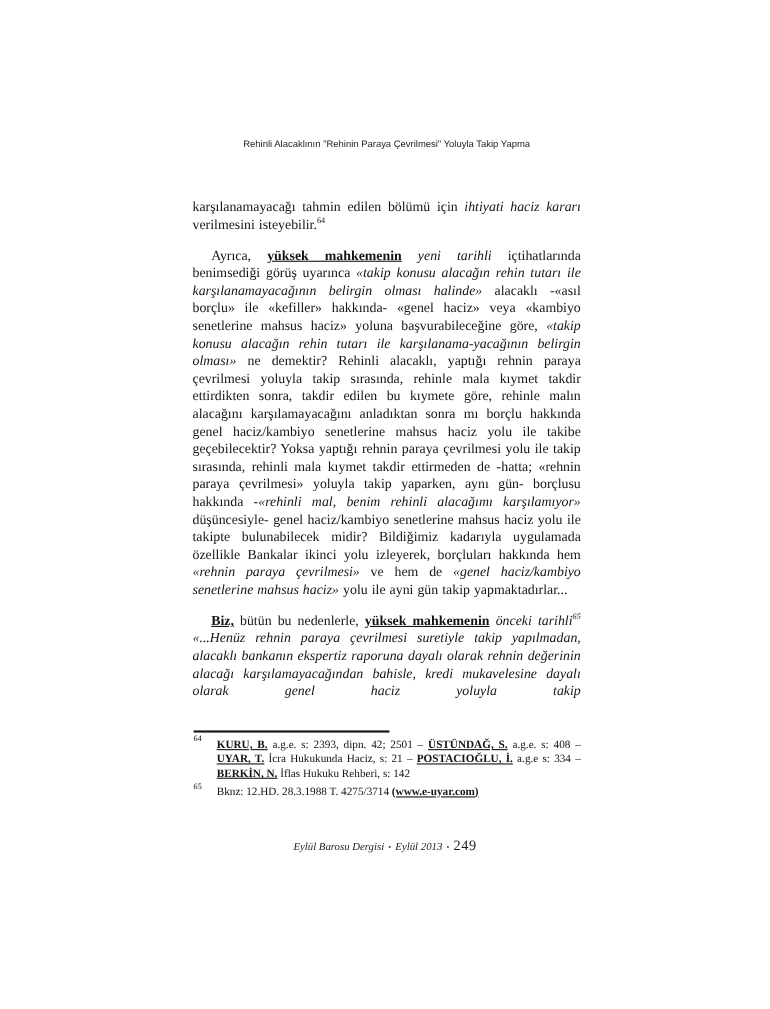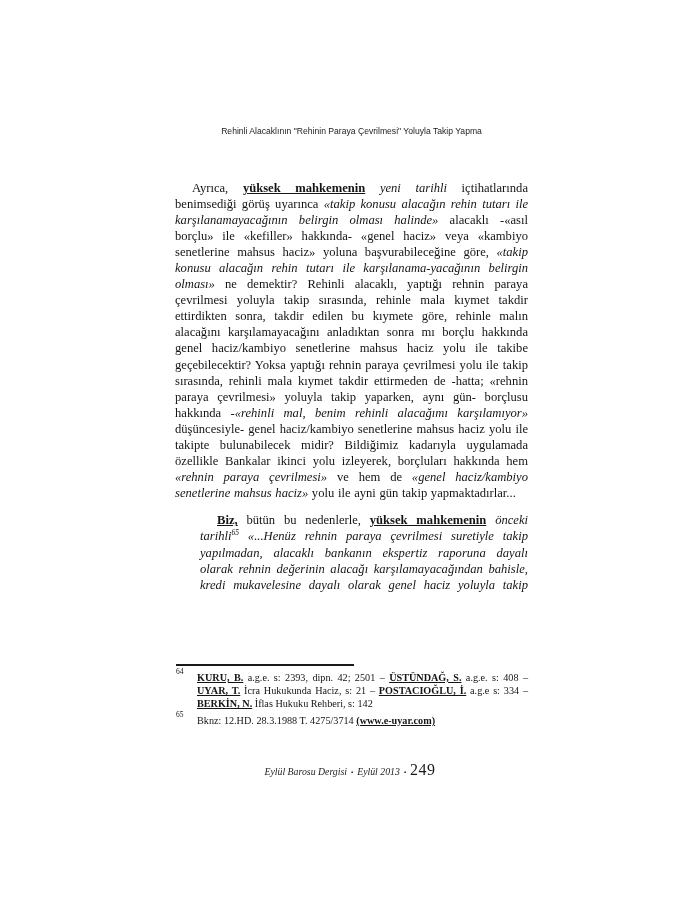--- a/index.html
+++ b/index.html
@@ -25,21 +25,21 @@
   
   .bodytext {
     position: absolute; top: 180px; left: 175px; width: 353px;
     font-size: 12.6px; line-height: 16.05px;
     text-align: justify;
     word-spacing: 0.5px;
   }
   .para { margin: 0; }
   .para.indent { text-indent: 17px; }
   .para + .para { margin-top: 11.5px; }
-  .para.justify-last { text-align-last: justify; margin-left: 25px; }
+  .para.justify-last { text-align-last: justify; }
   .b { font-weight: bold; text-decoration: underline; }
   .i { font-style: italic; }
   sup { font-size: 7.5px; line-height: 0; vertical-align: 5px; letter-spacing: 0; }
 
   
   .fn-rule {
     position: absolute; top: 664px; left: 176px;
     width: 178px; height: 1.5px; background: #191919;
   }
   .footnotes {
@@ -51,32 +51,33 @@
   .footnote + .footnote { margin-top: 3px; }
   .fn-num { position: absolute; left: 1px; top: 1px; font-size: 7.5px; }
 
   
   .footer {
     position: absolute; top: 761px; left: 0; width: 700px;
     text-align: center; font-size: 9.8px; color: #1c1c1c;
   }
   .footer .journal, .footer .issue { font-style: italic; }
   .footer .sq { font-size: 6px; vertical-align: 1.5px; margin: 0 4px; }
-  .footer .pgnum { font-size: 16px; letter-spacing: 0.5px; }
+  .footer .pgnum { font-size: 13px; letter-spacing: 0.5px; }
 </style>
 </head>
 <body>
 
 <div class="page">
 
   <div class="header">
     <div>Rehinli Alacaklının "Rehinin Paraya Çevrilmesi" Yoluyla Takip Yapma</div>
   </div>
 
   <div class="bodytext">
+    <p class="para no-indent"><span>karşılanamayacağı tahmin edilen bölümü için </span><span class="i">ihtiyati haciz kararı</span><span> verilmesini isteyebilir.</span><sup>64</sup></p>
     <p class="para indent"><span>Ayrıca, </span><span class="b">yüksek mahkemenin</span><span> </span><span class="i">yeni tarihli</span><span> içtihatlarında benimsediği görüş uyarınca </span><span class="i">«takip konusu alacağın rehin tutarı ile karşılanamayacağının belirgin olması halinde»</span><span> alacaklı -«asıl borçlu» ile «kefiller» hakkında- «genel haciz» veya «kambiyo senetlerine mahsus haciz» yoluna başvurabileceğine göre, </span><span class="i">«takip konusu alacağın rehin tutarı ile karşılanama-yacağının belirgin olması»</span><span> ne demektir? Rehinli alacaklı, yaptığı rehnin paraya çevrilmesi yoluyla takip sırasında, rehinle mala kıymet takdir ettirdikten sonra, takdir edilen bu kıymete göre, rehinle malın alacağını karşılamayacağını anladıktan sonra mı borçlu hakkında genel haciz/kambiyo senetlerine mahsus haciz yolu ile takibe geçebilecektir? Yoksa yaptığı rehnin paraya çevrilmesi yolu ile takip sırasında, rehinli mala kıymet takdir ettirmeden de -hatta; «rehnin paraya çevrilmesi» yoluyla takip yaparken, aynı gün- borçlusu hakkında -</span><span class="i">«rehinli mal, benim rehinli alacağımı karşılamıyor»</span><span> düşüncesiyle- genel haciz/kambiyo senetlerine mahsus haciz yolu ile takipte bulunabilecek midir? Bildiğimiz kadarıyla uygulamada özellikle Bankalar ikinci yolu izleyerek, borçluları hakkında hem </span><span class="i">«rehnin paraya çevrilmesi»</span><span> ve hem de </span><span class="i">«genel haciz/kambiyo senetlerine mahsus haciz»</span><span> yolu ile ayni gün takip yapmaktadırlar...</span></p>
     <p class="para indent justify-last"><span class="b">Biz,</span><span> bütün bu nedenlerle, </span><span class="b">yüksek mahkemenin</span><span> </span><span class="i">önceki tarihli</span><sup class="i">65</sup><span> </span><span class="i">«...Henüz rehnin paraya çevrilmesi suretiyle takip yapılmadan, alacaklı bankanın ekspertiz raporuna dayalı olarak rehnin değerinin alacağı karşılamayacağından bahisle, kredi mukavelesine dayalı olarak genel haciz yoluyla takip</span></p>
   </div>
 
   <div class="fn-rule"></div>
 
   <div class="footnotes">
     <div class="footnote">
       <sup class="fn-num">64</sup>
       <span class="fn-text"><span class="b">KURU, B.</span><span> a.g.e. s: 2393, dipn. 42; 2501 – </span><span class="b">ÜSTÜNDAĞ, S.</span><span> a.g.e. s: 408 – </span><span class="b">UYAR, T.</span><span> İcra Hukukunda Haciz, s: 21 – </span><span class="b">POSTACIOĞLU, İ.</span><span> a.g.e s: 334 –</span><span class="b">BERKİN, N.</span><span> İflas Hukuku Rehberi, s: 142</span></span>

